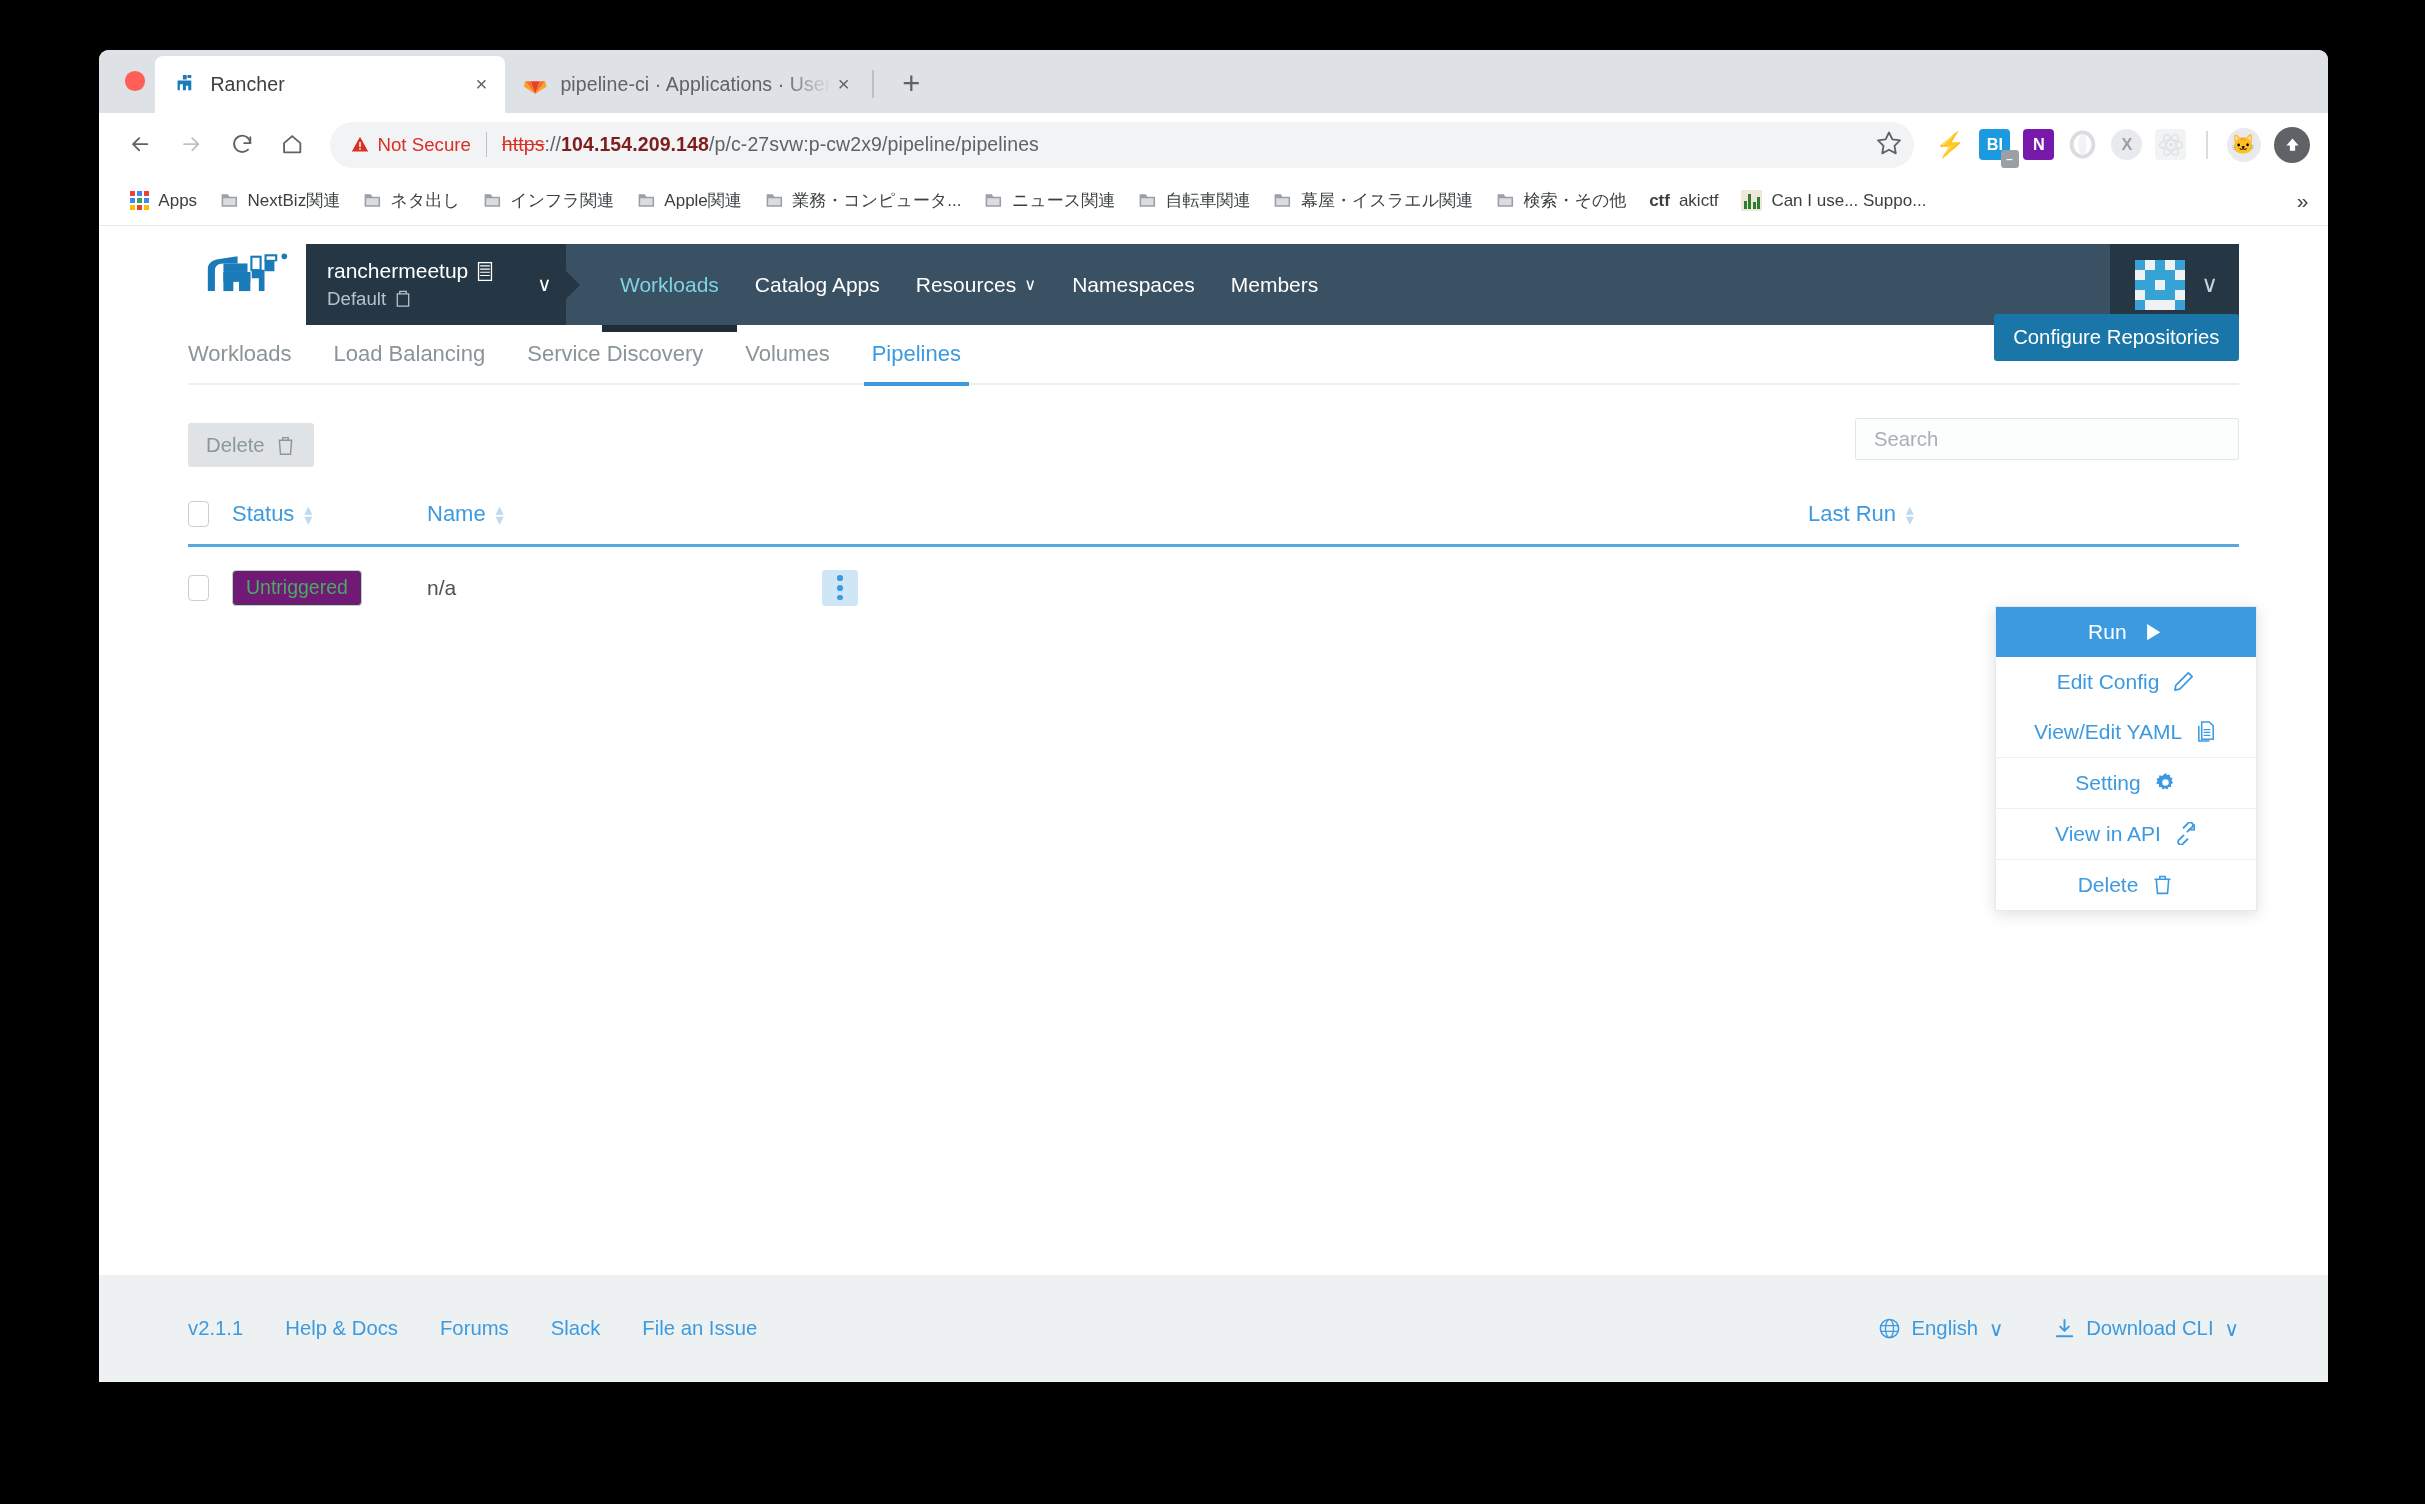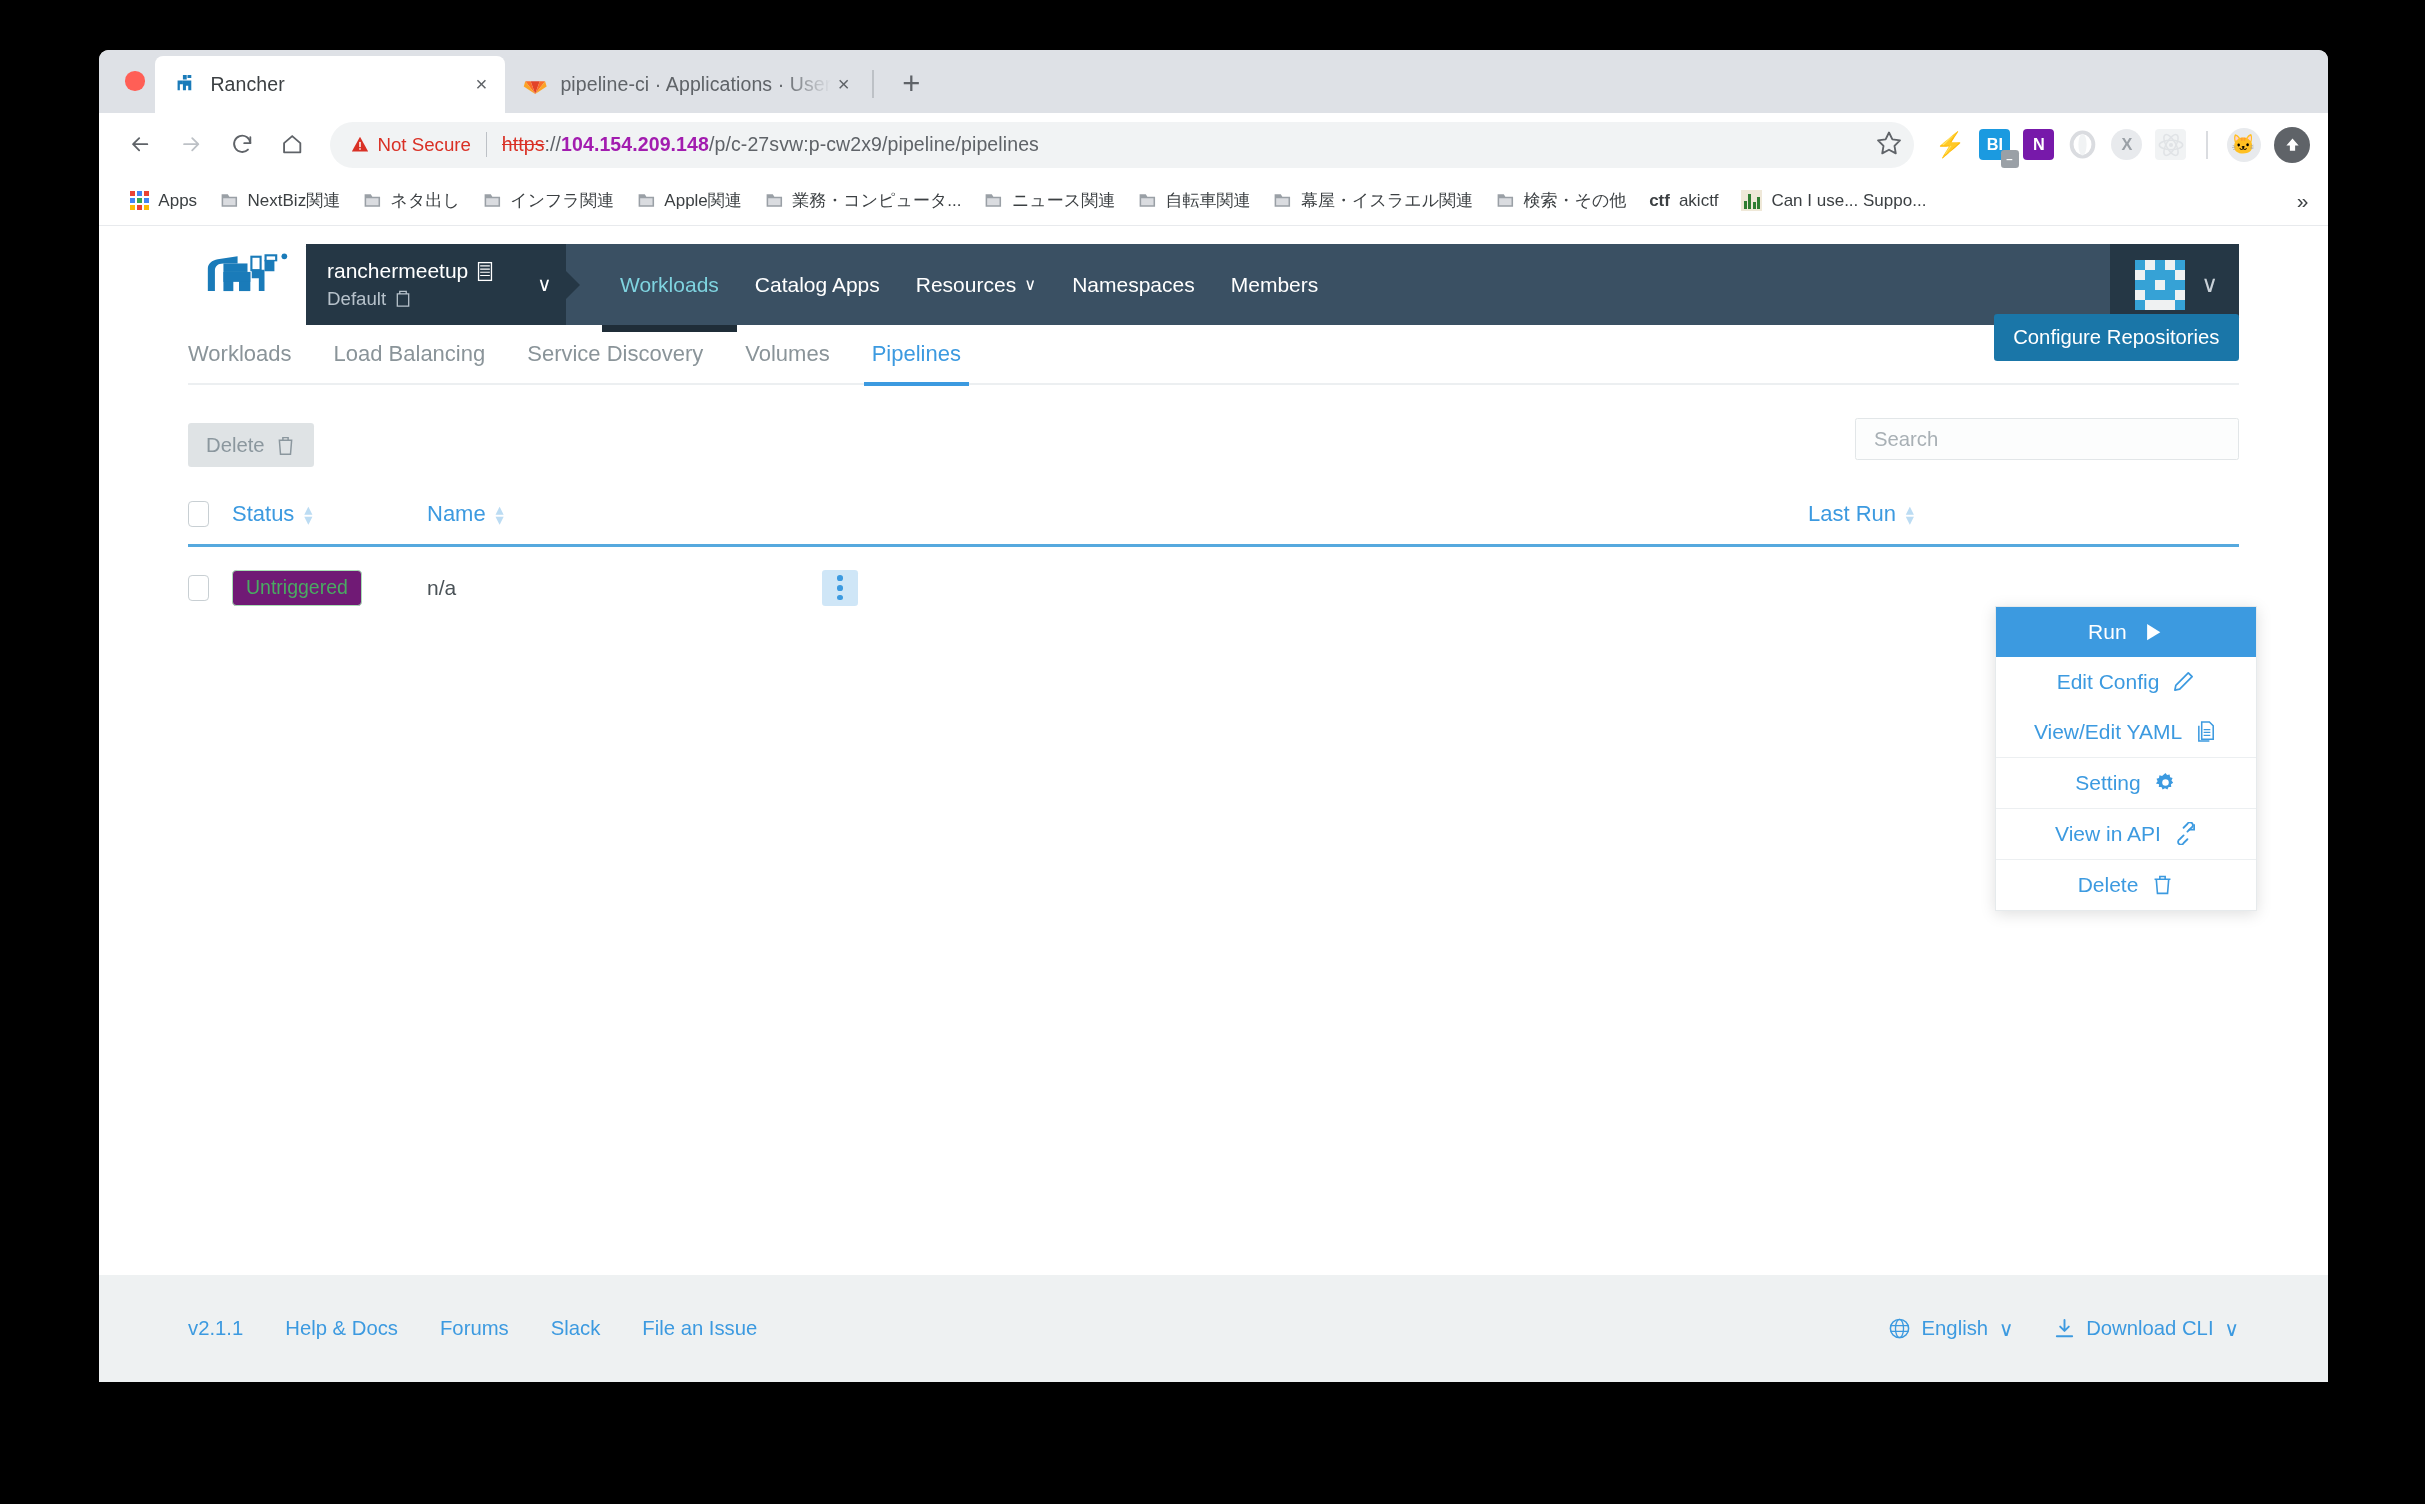--- a/index.html
+++ b/index.html
@@ -114,21 +114,21 @@
   }
   .not-secure {
     display: flex; align-items: center; gap: 8.1px;
     color: #d93025; font-size: 18.7px; white-space: nowrap;
   }
   .warn-tri { width: 18px; height: 16.3px; }
   .omnibox-divider { width: 1.6px; height: 24.4px; background: #bdc1c6; margin: 0 14.6px; flex: 0 0 auto; }
   .url { font-size: 19.5px; color: #202124; white-space: nowrap; overflow: hidden; letter-spacing: 0.1px; }
   .url .scheme { color: #d93025; text-decoration: line-through; }
   .url .sep { color: #5f6368; }
-  .url .host { color: #a21caf; font-weight: 700; }
+  .url .host { color: #7f1d1d; font-weight: 700; }
   .url .path { color: #5f6368; }
   .omni-star { margin-left: auto; padding-left: 14.6px; color: #5f6368; flex: 0 0 auto; }
 
   .ext-icons { display: flex; align-items: center; gap: 13px; padding-left: 6.5px; }
   .ext { width: 31px; height: 31px; display: flex; align-items: center; justify-content: center;
          font-size: 16.3px; font-weight: 700; color: #fff; border-radius: 4.1px; position: relative; }
   .ext-bolt { color: #5f6368; font-size: 24.4px; background: none; }
   .ext-bi { background: #1b9ae0; }
   .ext-bi::after {
     content: "–"; position: absolute; right: -8.1px; bottom: -8.1px;
@@ -408,21 +408,21 @@
     position: absolute;
     left: 0; right: 0; bottom: 0;
     height: 107px;
     background: #eef1f2;
     display: flex;
     align-items: center;
     padding: 0 89px;
   }
   .footer-left { display: flex; align-items: center; gap: 42px; }
   .footer-link { color: #3c9ae0; font-size: 20.3px; white-space: nowrap; }
-  .footer-right { margin-left: auto; display: flex; align-items: center; gap: 39px; }
+  .footer-right { margin-left: auto; display: flex; align-items: center; gap: 49px; }
   .footer-item { display: flex; align-items: center; gap: 10.6px; color: #3c9ae0; font-size: 20.3px; }
 </style>
 </head>
 <body>
 
 <div class="browser-window">
 
   <div class="tab-strip">
     <div class="traffic-lights">
       <span class="light red"></span>

